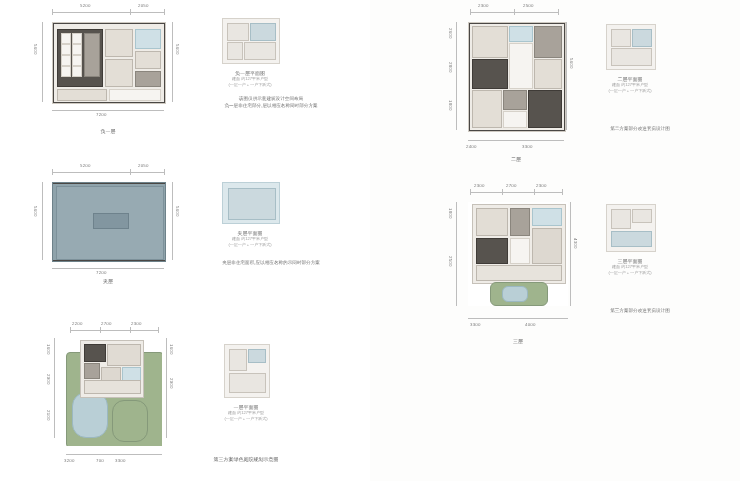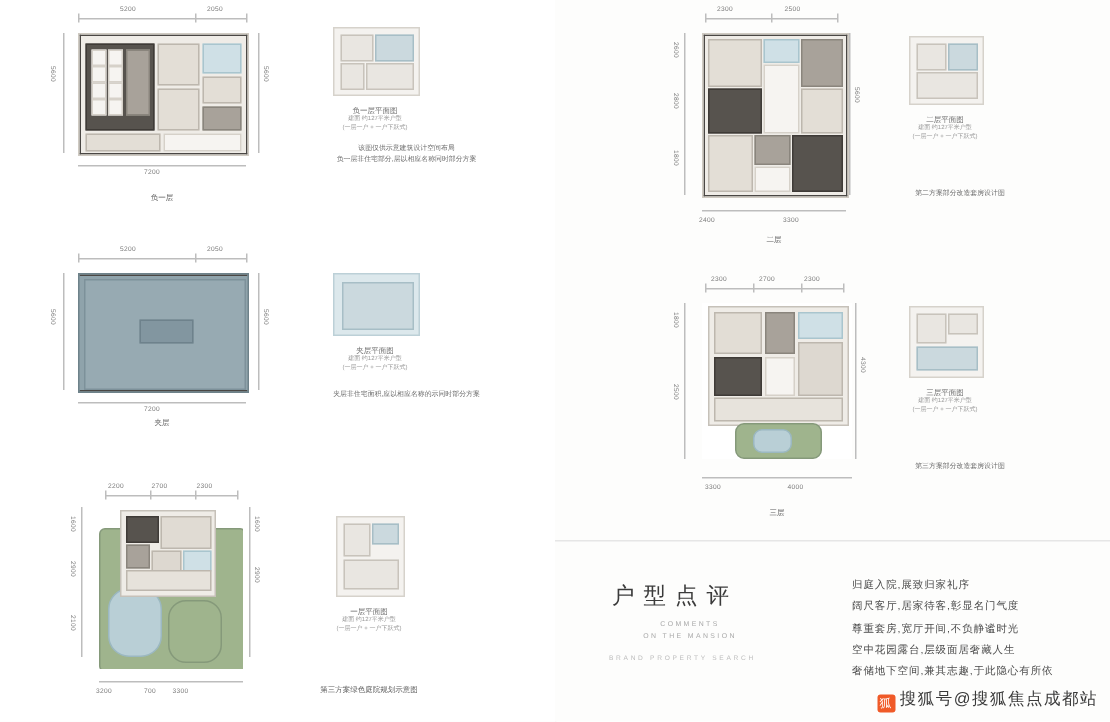--- a/index.html
+++ b/index.html
@@ -302,33 +302,16 @@
           <div class="room accent" style="left:4px;top:26px;width:39px;height:14px;"></div>
         </div>
       </div>
       <div class="mini-title" style="position:absolute;left:220px;top:76px;width:80px;">三层平面图</div>
       <div class="mini-sub" style="position:absolute;left:210px;top:84px;width:100px;white-space:pre-line;">建面 约127平米户型
 (一层一户 + 一户下跃式)</div>
 
       <div class="note" style="left:200px;top:130px;width:140px;">第三方案部分改造套房设计图</div>
     </div>
 
-    <div class="review">
-      <div class="rule" style="left:0;top:0;width:370px;height:1px;background:#e6e6e6;"></div>
-      <div class="review-title">户型点评</div>
-      <div class="review-en" style="white-space:pre-line;">COMMENTS
-ON THE MANSION</div>
-      <div class="review-en2">BRAND PROPERTY SEARCH</div>
-      <div class="review-lines">
-        <div>归庭入院,展致归家礼序</div>
-        <div>阔尺客厅,居家待客,彰显名门气度</div>
-        <div>尊重套房,宽厅开间,不负静谧时光</div>
-        <div>空中花园露台,层级面居奢藏人生</div>
-        <div>奢储地下空间,兼其志趣,于此隐心有所依</div>
-      </div>
-    </div>
   </div>
 
-  <div class="watermark">
-    <span class="wm-badge">狐</span><span>搜狐号@搜狐焦点成都站</span>
-  </div>
 
 </div>
 
 </body></html>

